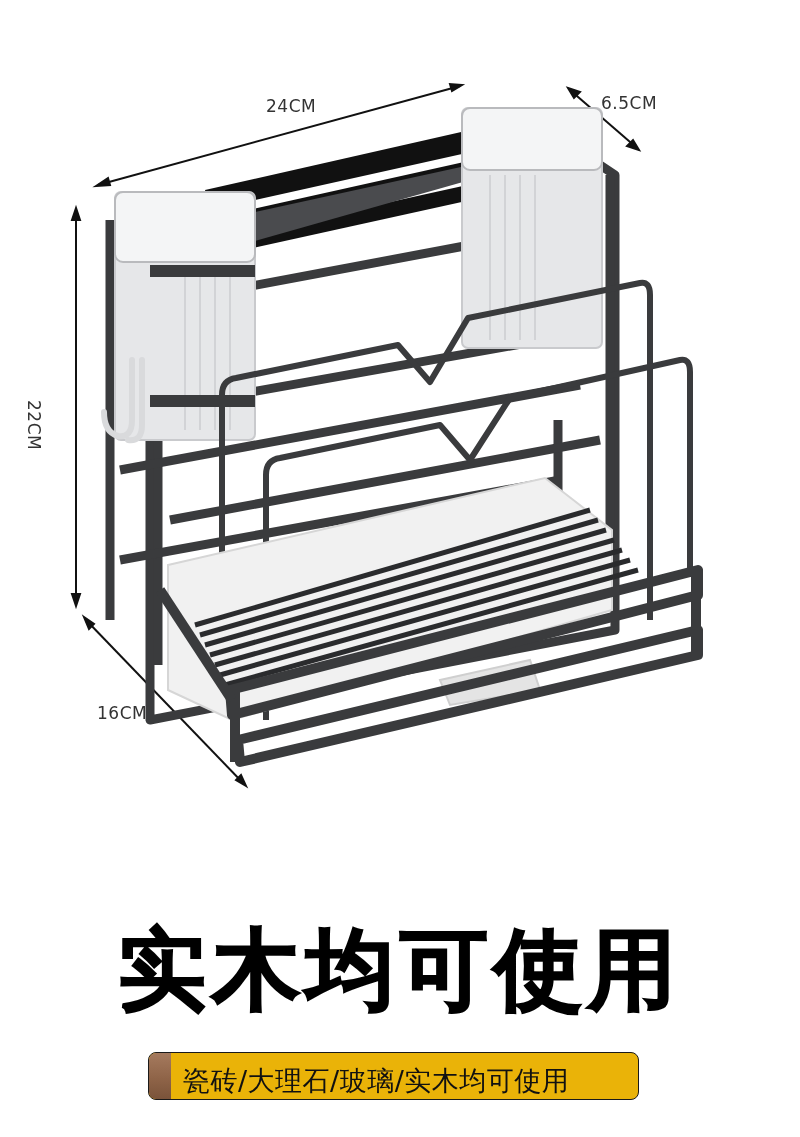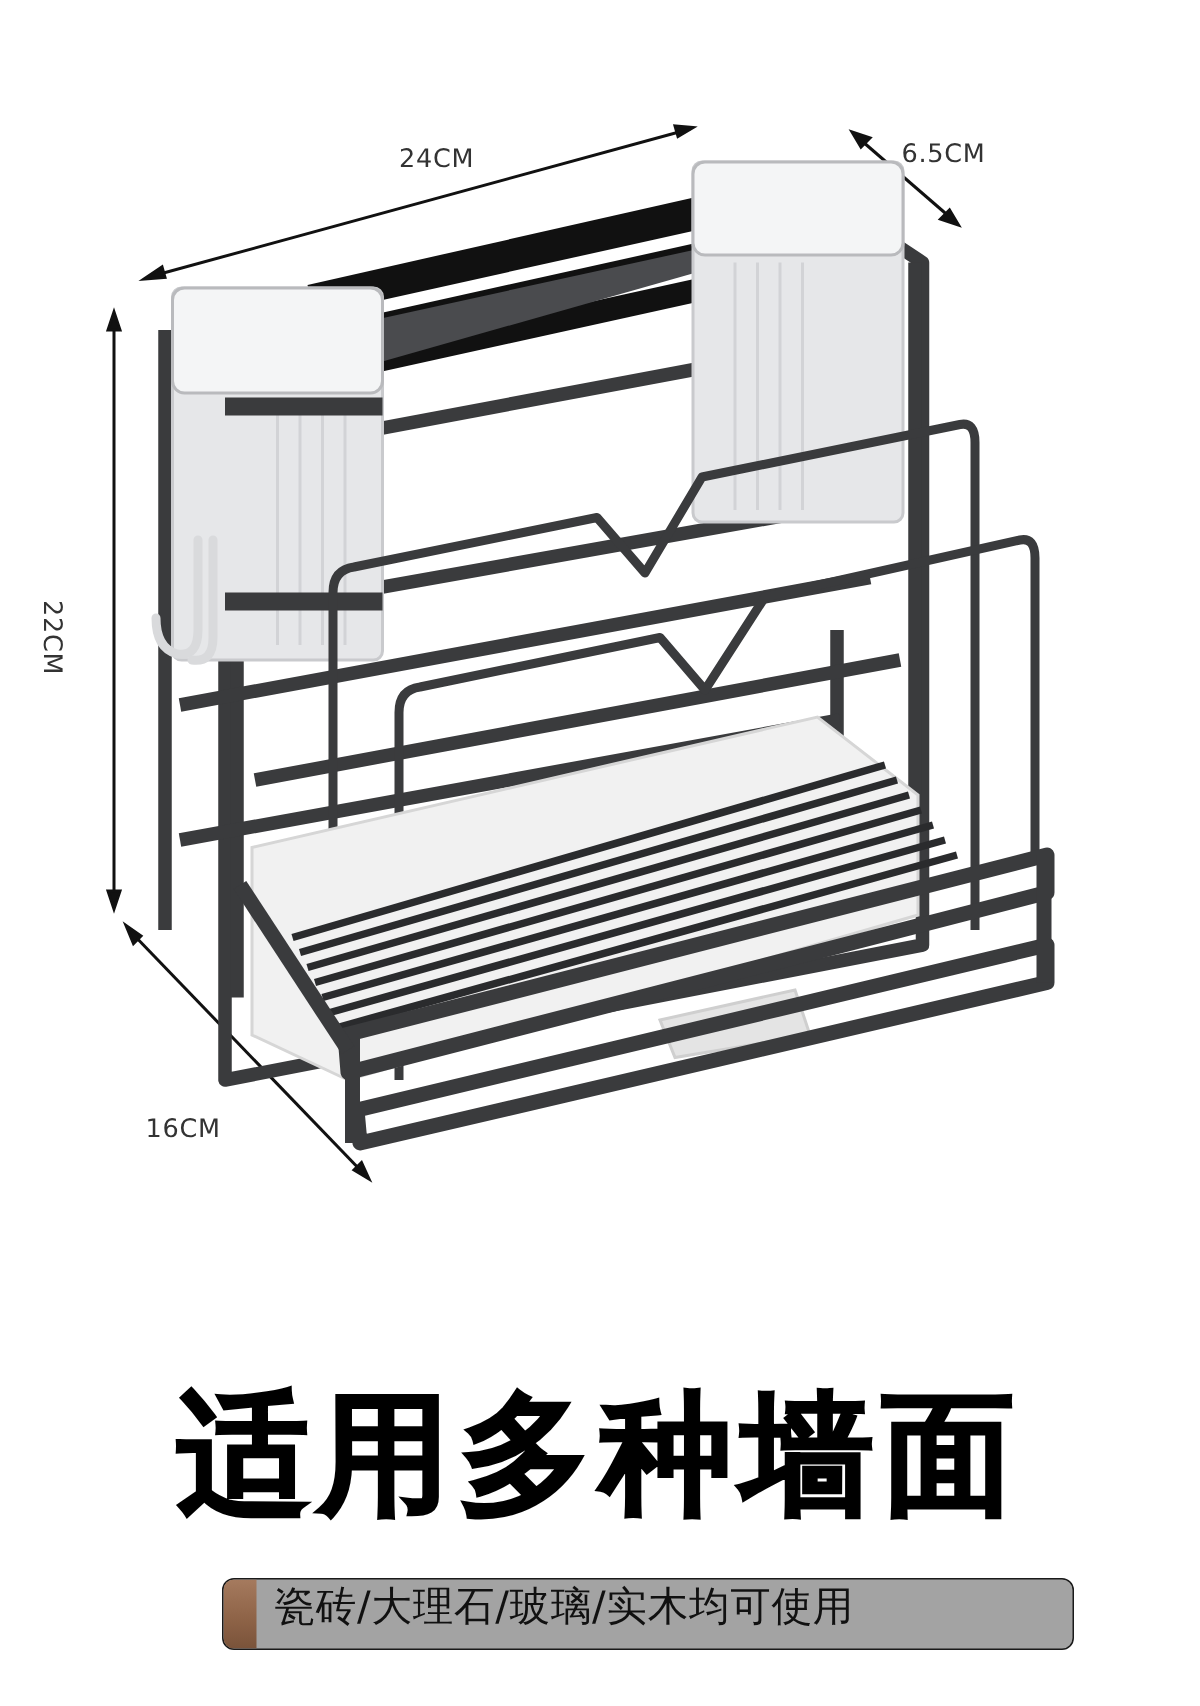--- a/index.html
+++ b/index.html
@@ -2,24 +2,24 @@
 <html><head>
   <meta charset="utf-8">
   <style>
     html, body { margin: 0; padding: 0; background: #ffffff; }
     body { width: 800px; height: 1137px; position: relative; overflow: hidden; font-family: "DejaVu Sans", sans-serif; }
     .stage { position: absolute; left: 0; top: 0; width: 636px; height: 900px; }
     .dim-label { position: absolute; font-family: "DejaVu Sans", sans-serif; font-size: 17px; color: #333; letter-spacing: 0.5px; }
     .dim-width { left: 266px; top: 96px; }
     .dim-depth-top { left: 601px; top: 93px; }
     .dim-height { left: 16px; top: 400px; transform: rotate(90deg); transform-origin: left top; left: 44px; }
-    .dim-depth-bottom { left: 97px; top: 703px; margin-top: 40px; }
+    .dim-depth-bottom { left: 97px; top: 703px; }
     svg.product { position: absolute; left: 0; top: 0; }
     .headline { position: absolute; left: 0; top: 926px; width: 800px; text-align: center; font-family: "DejaVu Sans", sans-serif; font-weight: 900; font-size: 88px; color: #000; letter-spacing: 6px; line-height: 1; -webkit-text-stroke: 2px #000; }
-    .badge { position: absolute; left: 148px; top: 1052px; width: 568px; height: 48px; border: 1.5px solid #1a1a1a; border-radius: 8px; overflow: hidden; background: #a3a3a3; box-sizing: border-box; display: flex; align-items: flex-start; }
+    .badge { position: absolute; left: 148px; top: 1052px; width: 491px; height: 48px; border: 1.5px solid #1a1a1a; border-radius: 8px; overflow: hidden; background: #eab308; box-sizing: border-box; display: flex; align-items: flex-end; }
     .badge-swatch { width: 22px; height: 100%; background: linear-gradient(180deg, #a57a5e 0%, #8f6448 55%, #7a533a 100%); flex: 0 0 22px; }
     .badge-text { padding-left: 12px; font-family: "DejaVu Sans", sans-serif; font-size: 27px; color: #111; letter-spacing: 0.5px; white-space: nowrap; }
   </style>
 </head>
 <body>
 
 <div class="stage">
   <svg class="product" width="800" height="900" viewBox="0 0 800 900">
 
     <g stroke="#111" stroke-width="2" fill="#111">
@@ -118,18 +118,18 @@
       <line x1="160" y1="590" x2="232" y2="700"></line>
     </g>
   </svg>
 
   <div class="dim-label dim-width">24CM</div>
   <div class="dim-label dim-depth-top">6.5CM</div>
   <div class="dim-label dim-height">22CM</div>
   <div class="dim-label dim-depth-bottom">16CM</div>
 </div>
 
-<div class="headline">适用多种墙面</div>
+<div class="headline">实木均可使用</div>
 
 <div class="badge">
   <div class="badge-swatch"></div>
   <div class="badge-text">瓷砖/大理石/玻璃/实木均可使用</div>
 </div>
 
 </body></html>

